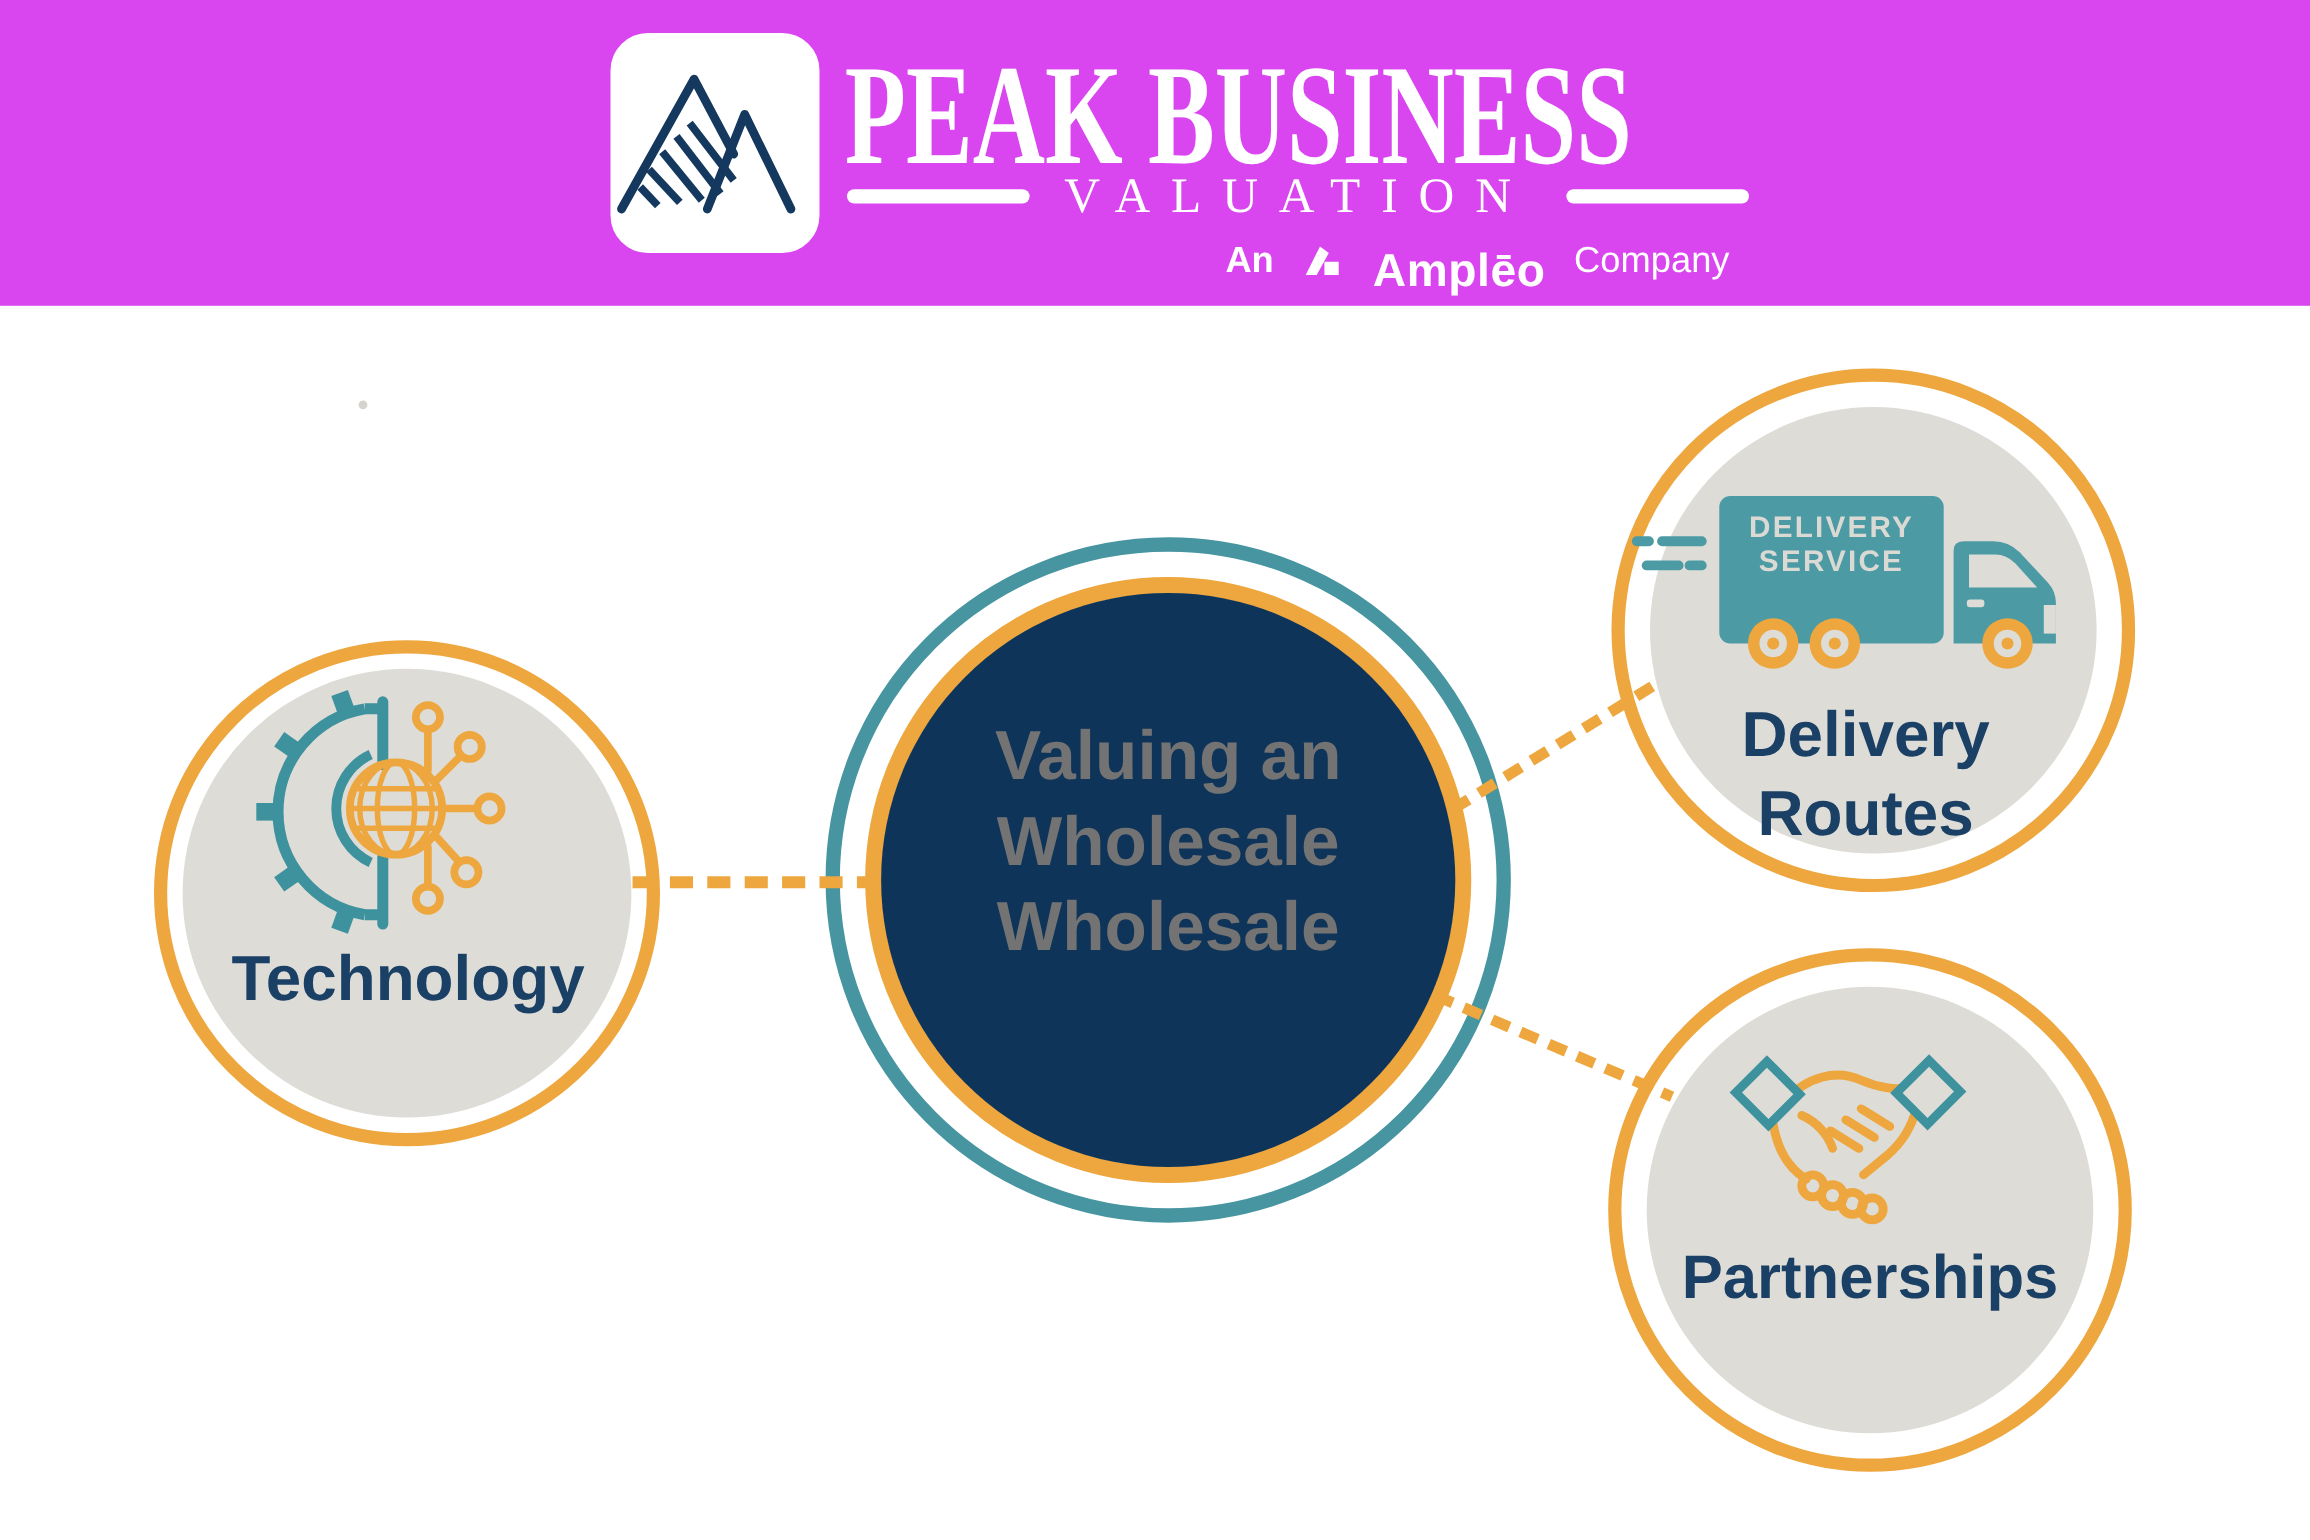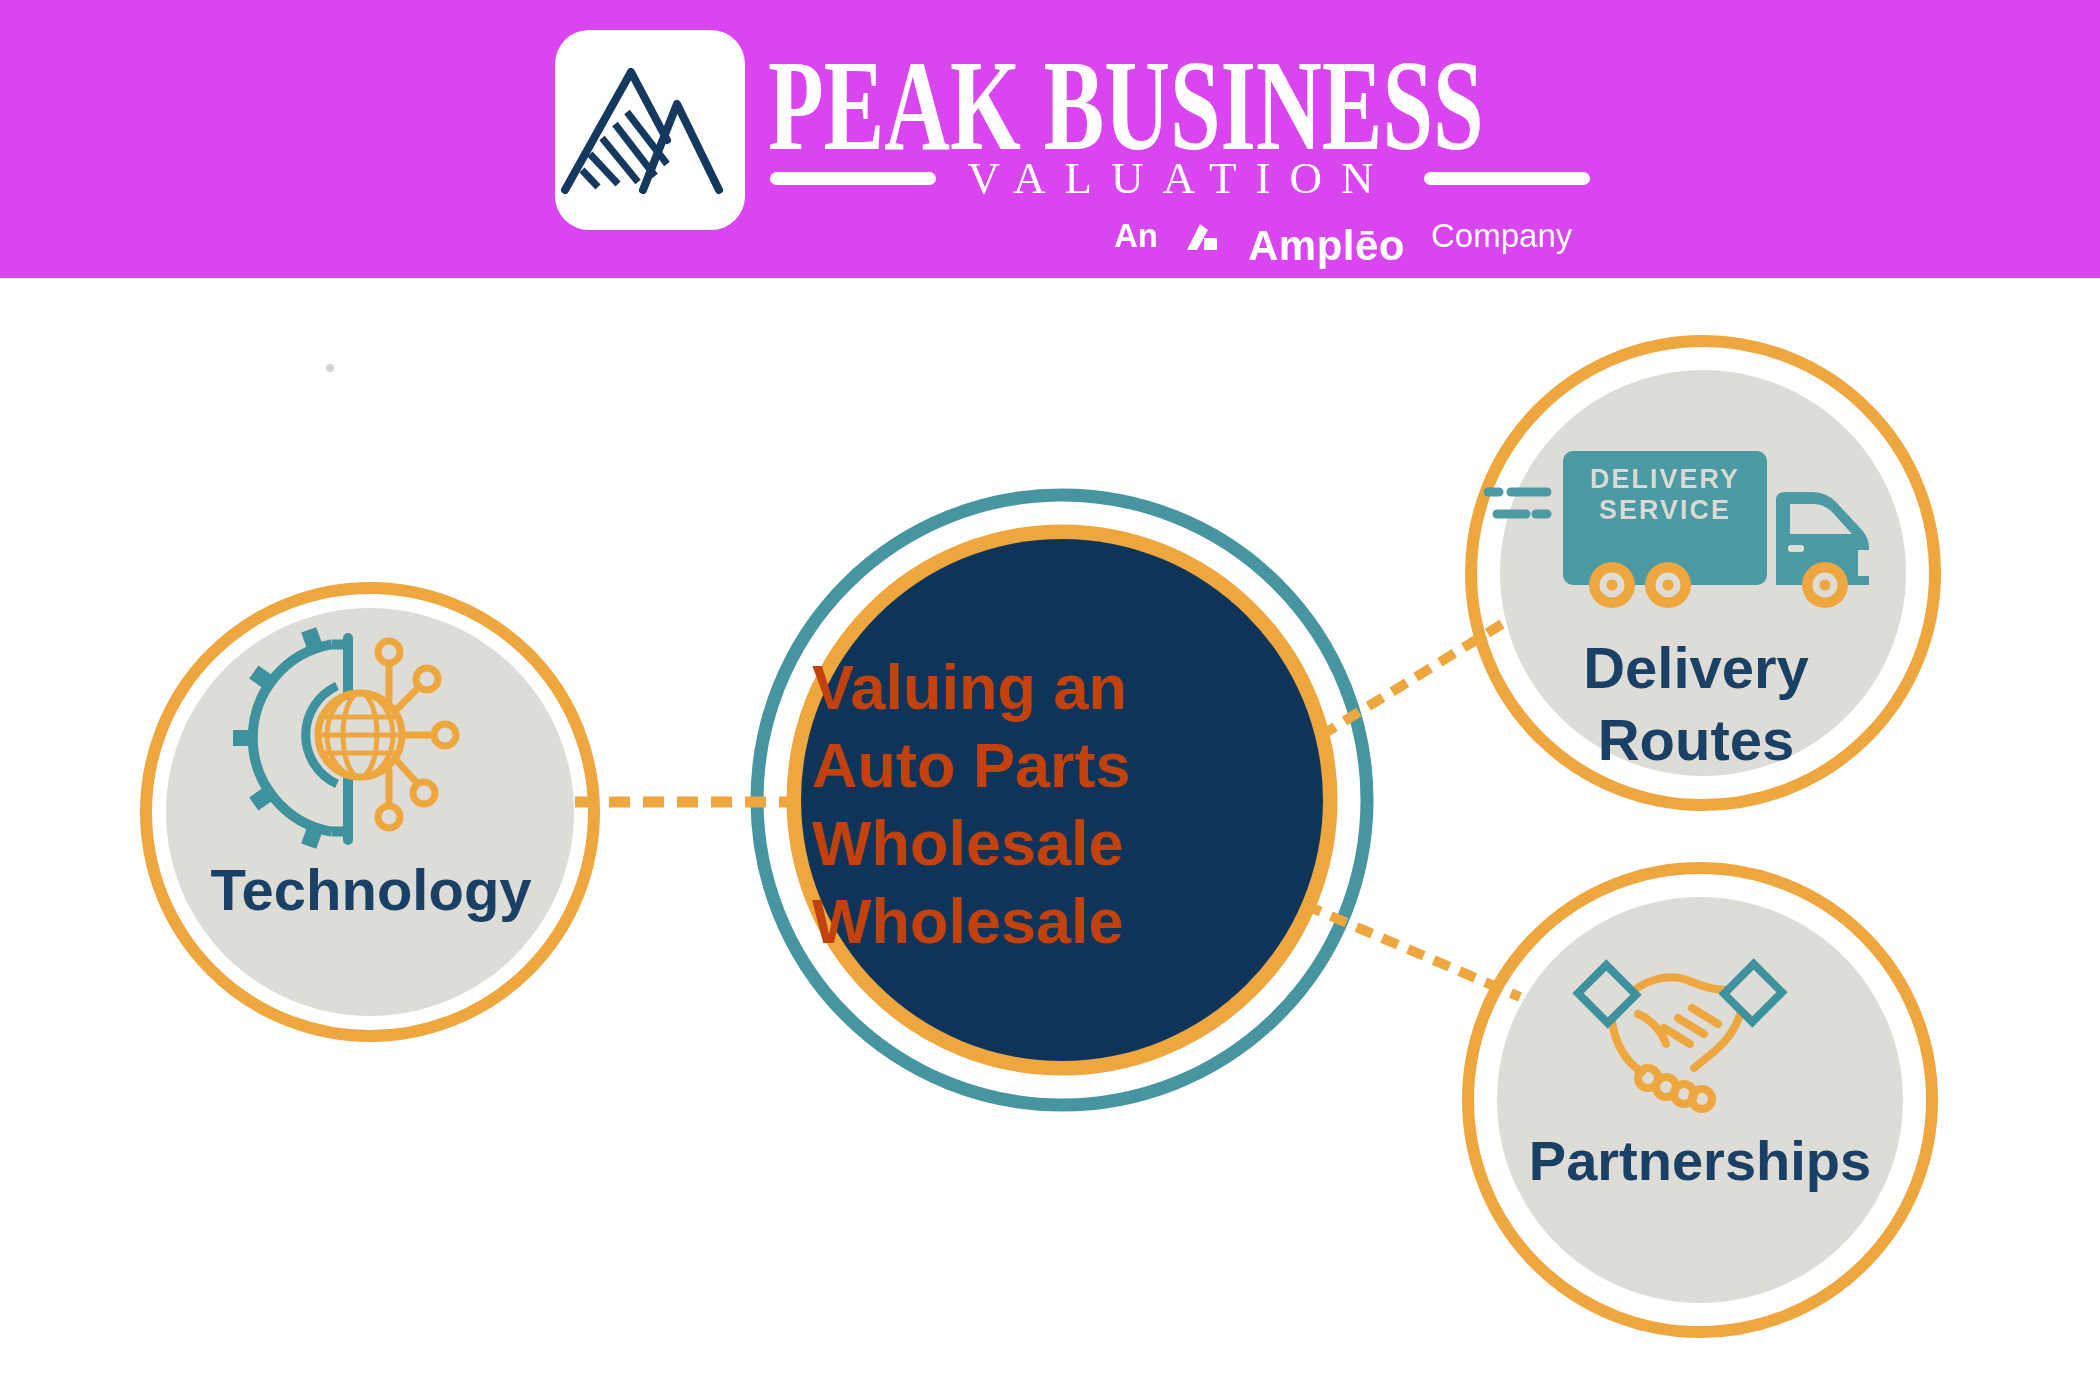--- a/index.html
+++ b/index.html
@@ -13,21 +13,21 @@
               transform:scaleX(0.70);transform-origin:0 0;}
   .brand-sub{position:absolute;left:770px;top:156px;width:820px;display:flex;align-items:center;justify-content:space-between;gap:18px;}
   .brand-sub .bar{width:166px;height:13px;border-radius:7px;background:#ffffff;}
   .brand-sub .val{font-family:"Liberation Serif",serif;font-weight:400;font-size:45px;color:#ffffff;
                   letter-spacing:19px;white-space:nowrap;line-height:1;}
   .tagline{position:absolute;left:1114px;top:202px;display:flex;align-items:center;gap:26px;color:#ffffff;}
   .tagline .an{font-size:33px;font-weight:600;}
   .tagline .amp{font-size:42px;font-weight:700;letter-spacing:0.5px;margin-top:20px;}
   .tagline .co{font-size:33px;font-weight:500;}
   
-  .center-text{position:absolute;left:812px;top:648px;width:500px;text-align:left;color:#c2410c;
+  .center-text{position:absolute;left:812px;top:648px;width:500px;text-align:center;color:#737373;
                font-size:63px;font-weight:700;line-height:78px;z-index:3;}
   .center-text span{display:block;}
   .node-label{position:absolute;text-align:center;color:#1b4066;font-weight:700;z-index:3;}
   .label-technology{left:171px;top:856px;width:400px;font-size:58px;}
   .label-delivery{left:1496px;top:632px;width:400px;font-size:58px;line-height:72px;}
   .label-delivery span{display:block;}
   .label-partnerships{left:1500px;top:1128px;width:400px;font-size:56px;}
   svg.scene{position:absolute;left:0;top:0;z-index:1;}
   .truck-text{font-family:"Liberation Sans",sans-serif;font-weight:700;font-size:27px;letter-spacing:2px;fill:#dbd9d3;}
 </style>
@@ -185,21 +185,20 @@
       </g>
       <g stroke="#3d929e" stroke-width="8" fill="#dedcd6">
         <rect x="1586" y="974" width="42" height="40" transform="rotate(45 1607 994)"></rect>
         <rect x="1732" y="973" width="42" height="40" transform="rotate(-45 1753 993)"></rect>
       </g>
     </g>
   </svg>
 
   <div class="center-text">
     <span>Valuing an</span>
-    <span>Auto Parts</span>
     <span>Wholesale</span>
     <span>Wholesale</span>
   </div>
 
   <div class="node-label label-technology">Technology</div>
 
   <div class="node-label label-delivery">
     <span>Delivery</span>
     <span>Routes</span>
   </div>

